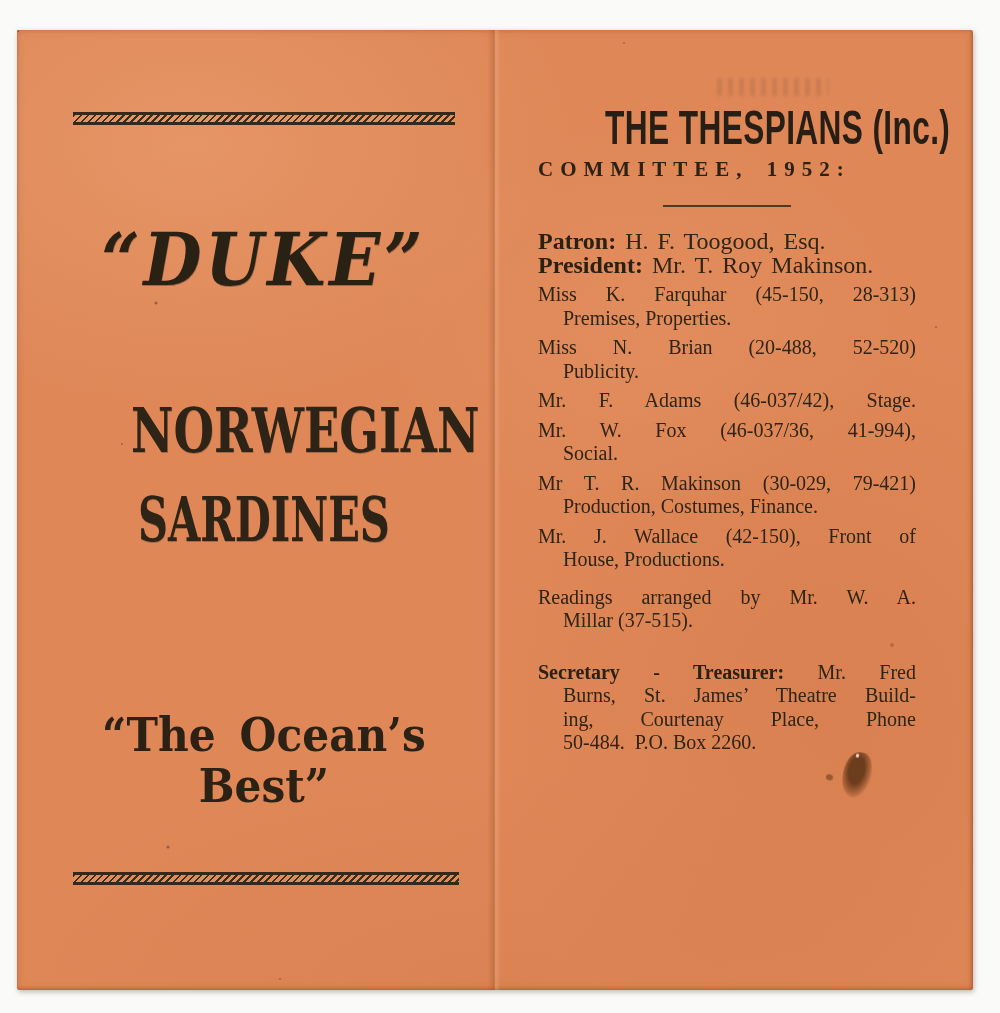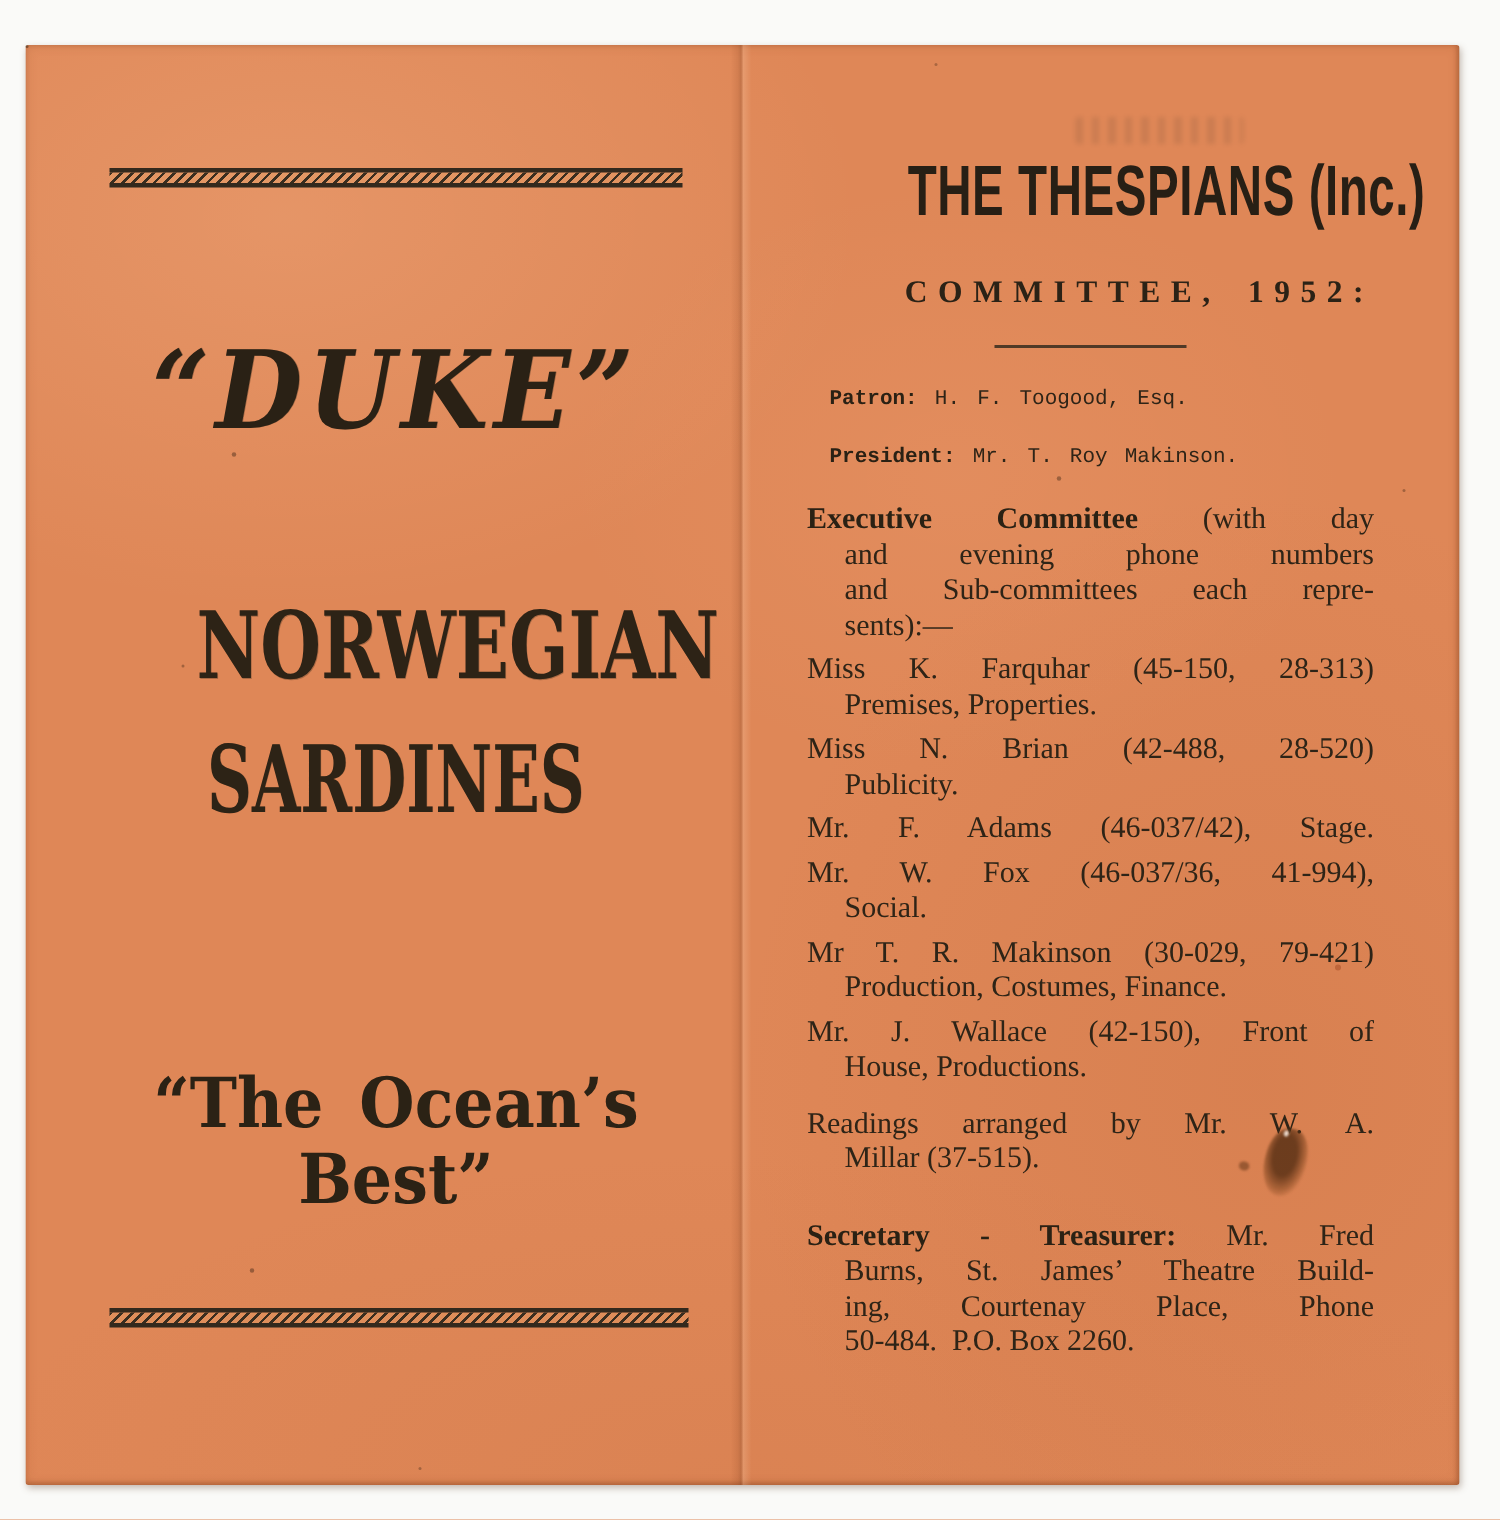--- a/index.html
+++ b/index.html
@@ -71,30 +71,29 @@
   .committee{position:absolute;left:521px;top:0;width:378px;}
   .title{
     margin:74px 0 0;line-height:48px;text-align:right;font-weight:normal;
   }
   .title-inner{
     display:inline-block;transform:scale(.72,1.08);transform-origin:center;
     font-family:"Liberation Sans", sans-serif;font-weight:bold;font-size:44px;
     color:#271f15;white-space:nowrap;letter-spacing:.5px;
   }
   .subtitle{
-    margin-top:26px;text-align:right;
+    text-align:left;
     font-family:"Liberation Serif", serif;font-weight:bold;font-size:21px;line-height:26px;
     letter-spacing:7px;word-spacing:6px;color:#2b2216;
   }
   .sub-rule{width:128px;height:2px;margin:23px auto 0;background:#362b1e;opacity:.85;}
   .officers{margin-top:22px;}
   .officer{
-    margin:15px;font-size:14px;line-height:24px;word-spacing:3px;color:#2e2417;
+    margin:0;font-size:24px;line-height:24px;word-spacing:3px;color:#2e2417;
     white-space:pre-wrap;
-    font-family:Liberation Mono, monospace;
   }
   b.lead{font-weight:bold;color:#2a2114;}
   .para{margin:0;}
   .exec{margin-top:18px;}
   .member{margin-top:6px;}
   .readings{margin-top:14px;}
   .secretary{margin-top:28px;}
   .ln{
     font-size:20px;line-height:23.5px;color:#2e2417;white-space:pre-wrap;
     text-align:justify;text-align-last:justify;
@@ -153,33 +152,27 @@
   <section class="committee">
     <h1 class="title"><span class="title-inner">THE THESPIANS (Inc.)</span></h1>
     <div class="subtitle">COMMITTEE, 1952:</div>
     <div class="sub-rule"></div>
 
     <div class="officers">
       <p class="officer"><b class="lead">Patron:</b><span> H. F. Toogood, Esq.</span></p>
       <p class="officer"><b class="lead">President:</b><span> Mr. T. Roy Makinson.</span></p>
     </div>
 
-    <div class="para exec" id="exec">
-        <div class="ln"><b class="lead">Executive Committee</b> (with day</div>
-        <div class="ln cont">and evening phone numbers</div>
-        <div class="ln cont">and Sub-committees each repre-</div>
-        <div class="ln cont last">sents):—</div>
-      </div>
     <div id="members">
         <div class="para member">
           <div class="ln">Miss K. Farquhar (45-150, 28-313)</div>
           <div class="ln cont last">Premises, Properties.</div>
         </div>
         <div class="para member">
-          <div class="ln">Miss N. Brian (42-488, 28-520)</div>
+          <div class="ln">Miss N. Brian (20-488, 52-520)</div>
           <div class="ln cont last">Publicity.</div>
         </div>
         <div class="para member">
           <div class="ln">Mr. F. Adams (46-037/42), Stage.</div>
         </div>
         <div class="para member">
           <div class="ln">Mr. W. Fox (46-037/36, 41-994),</div>
           <div class="ln cont last">Social.</div>
         </div>
         <div class="para member">

